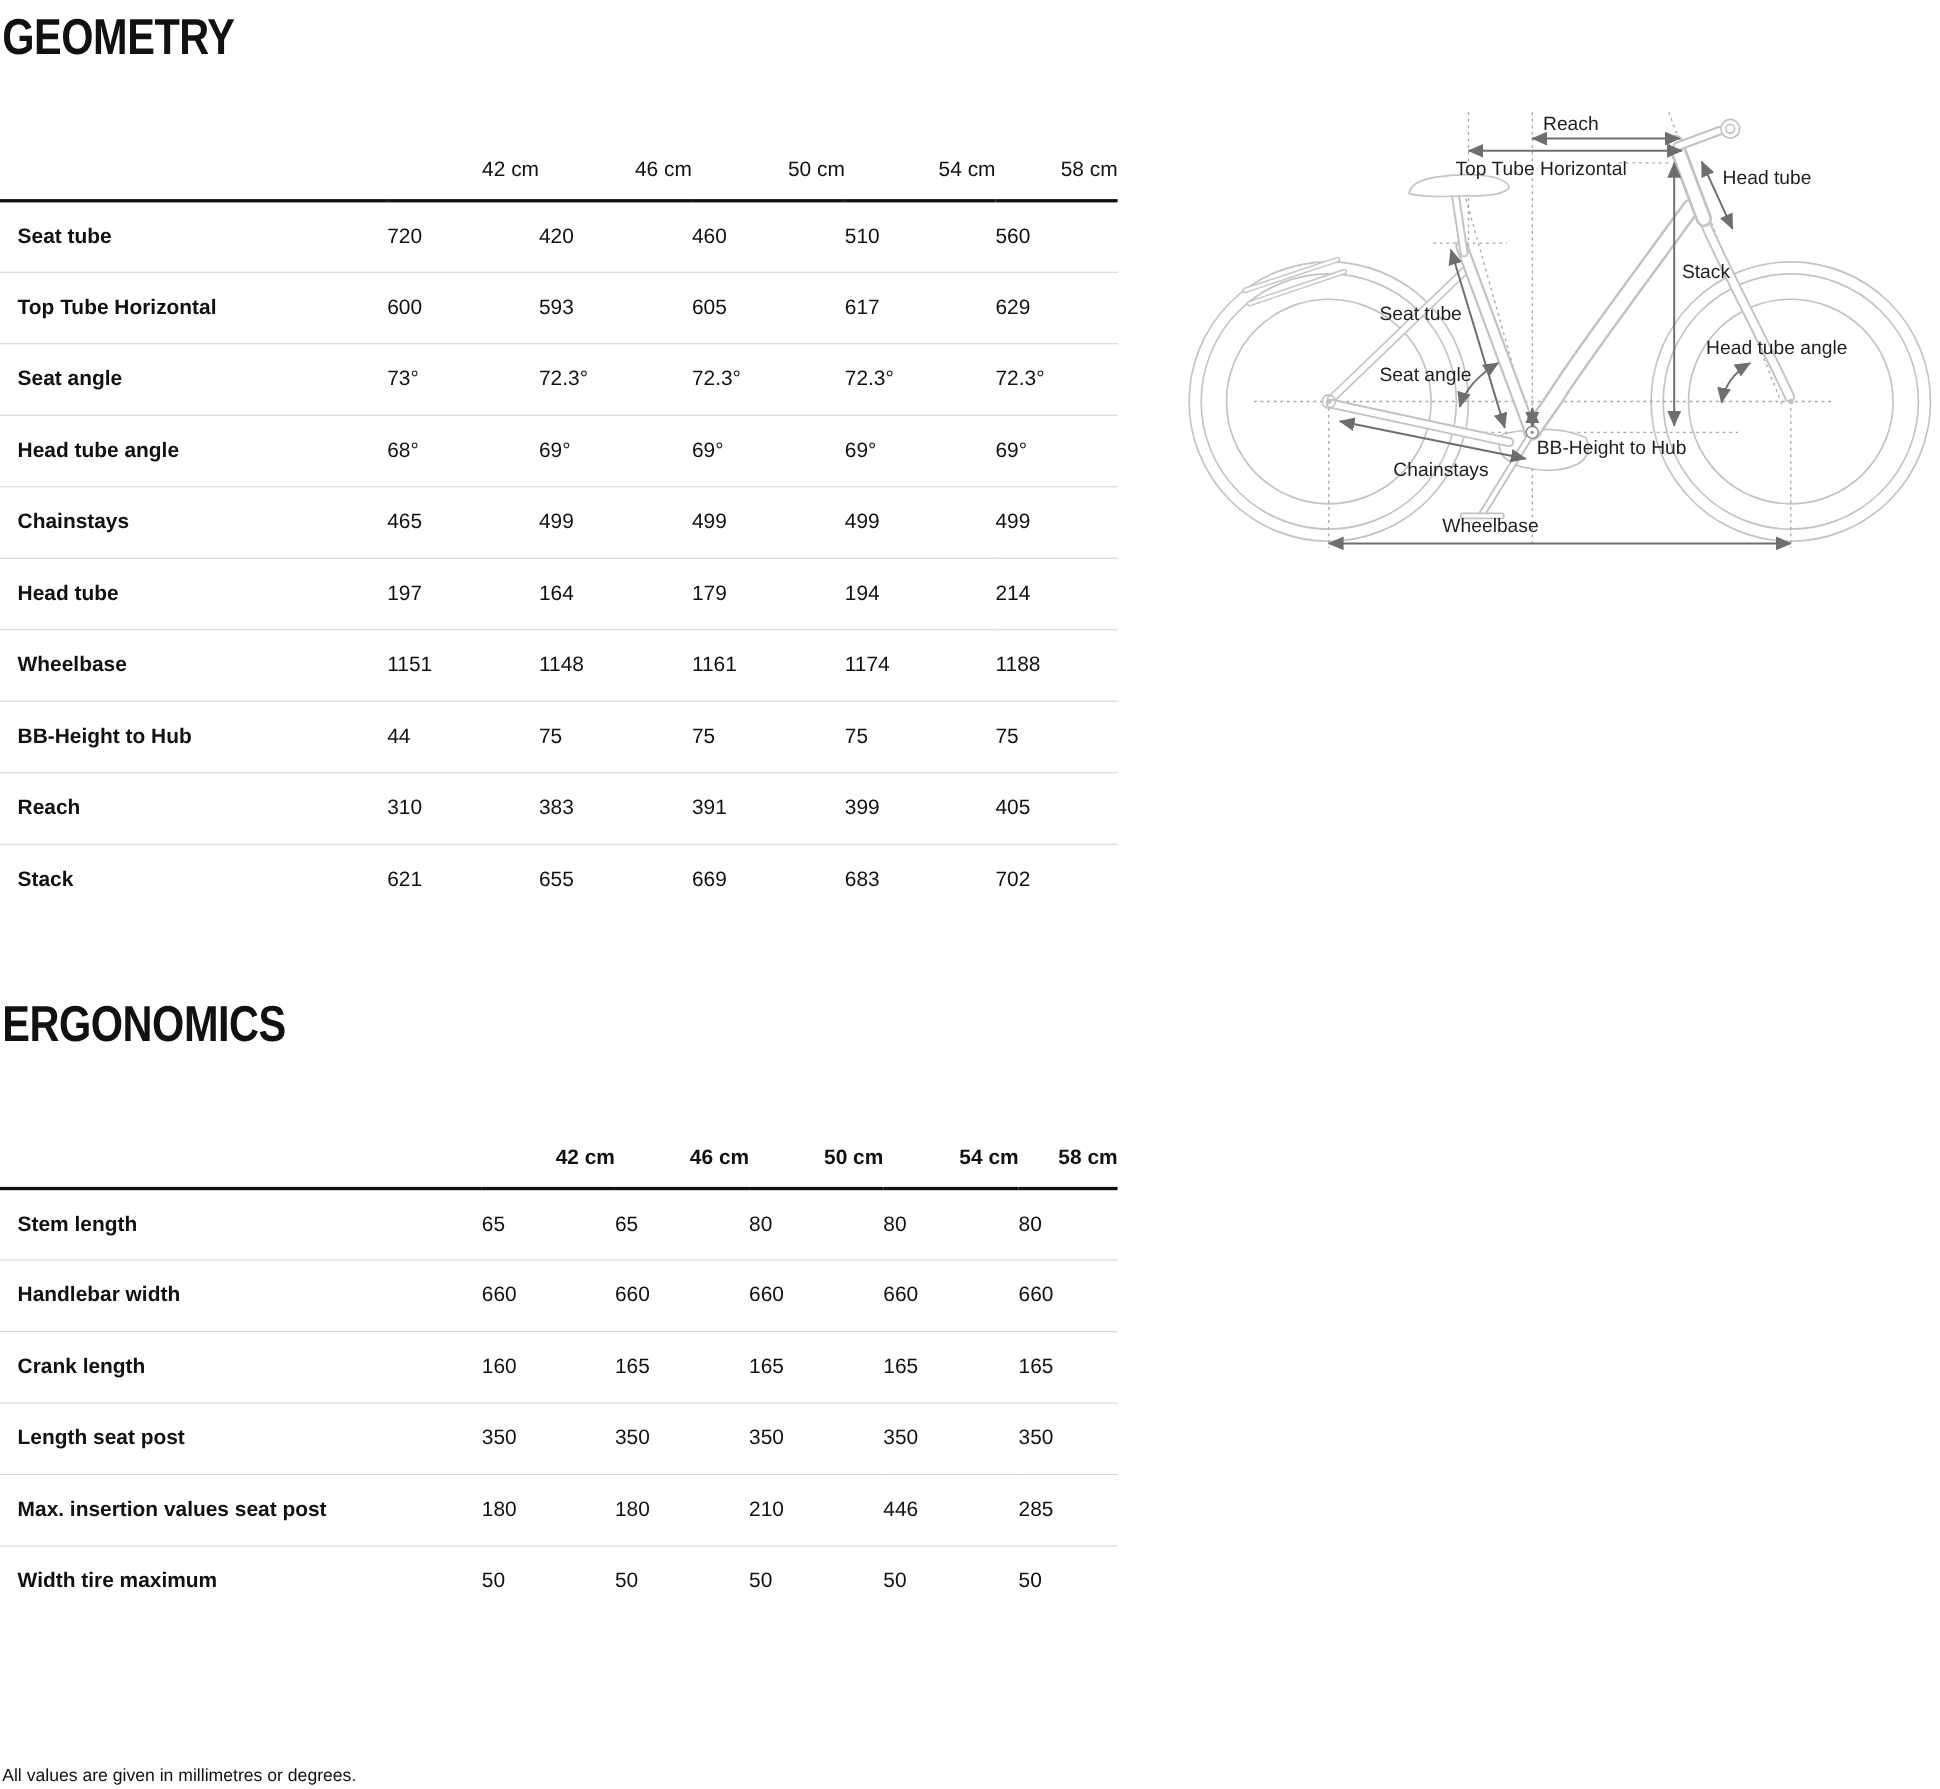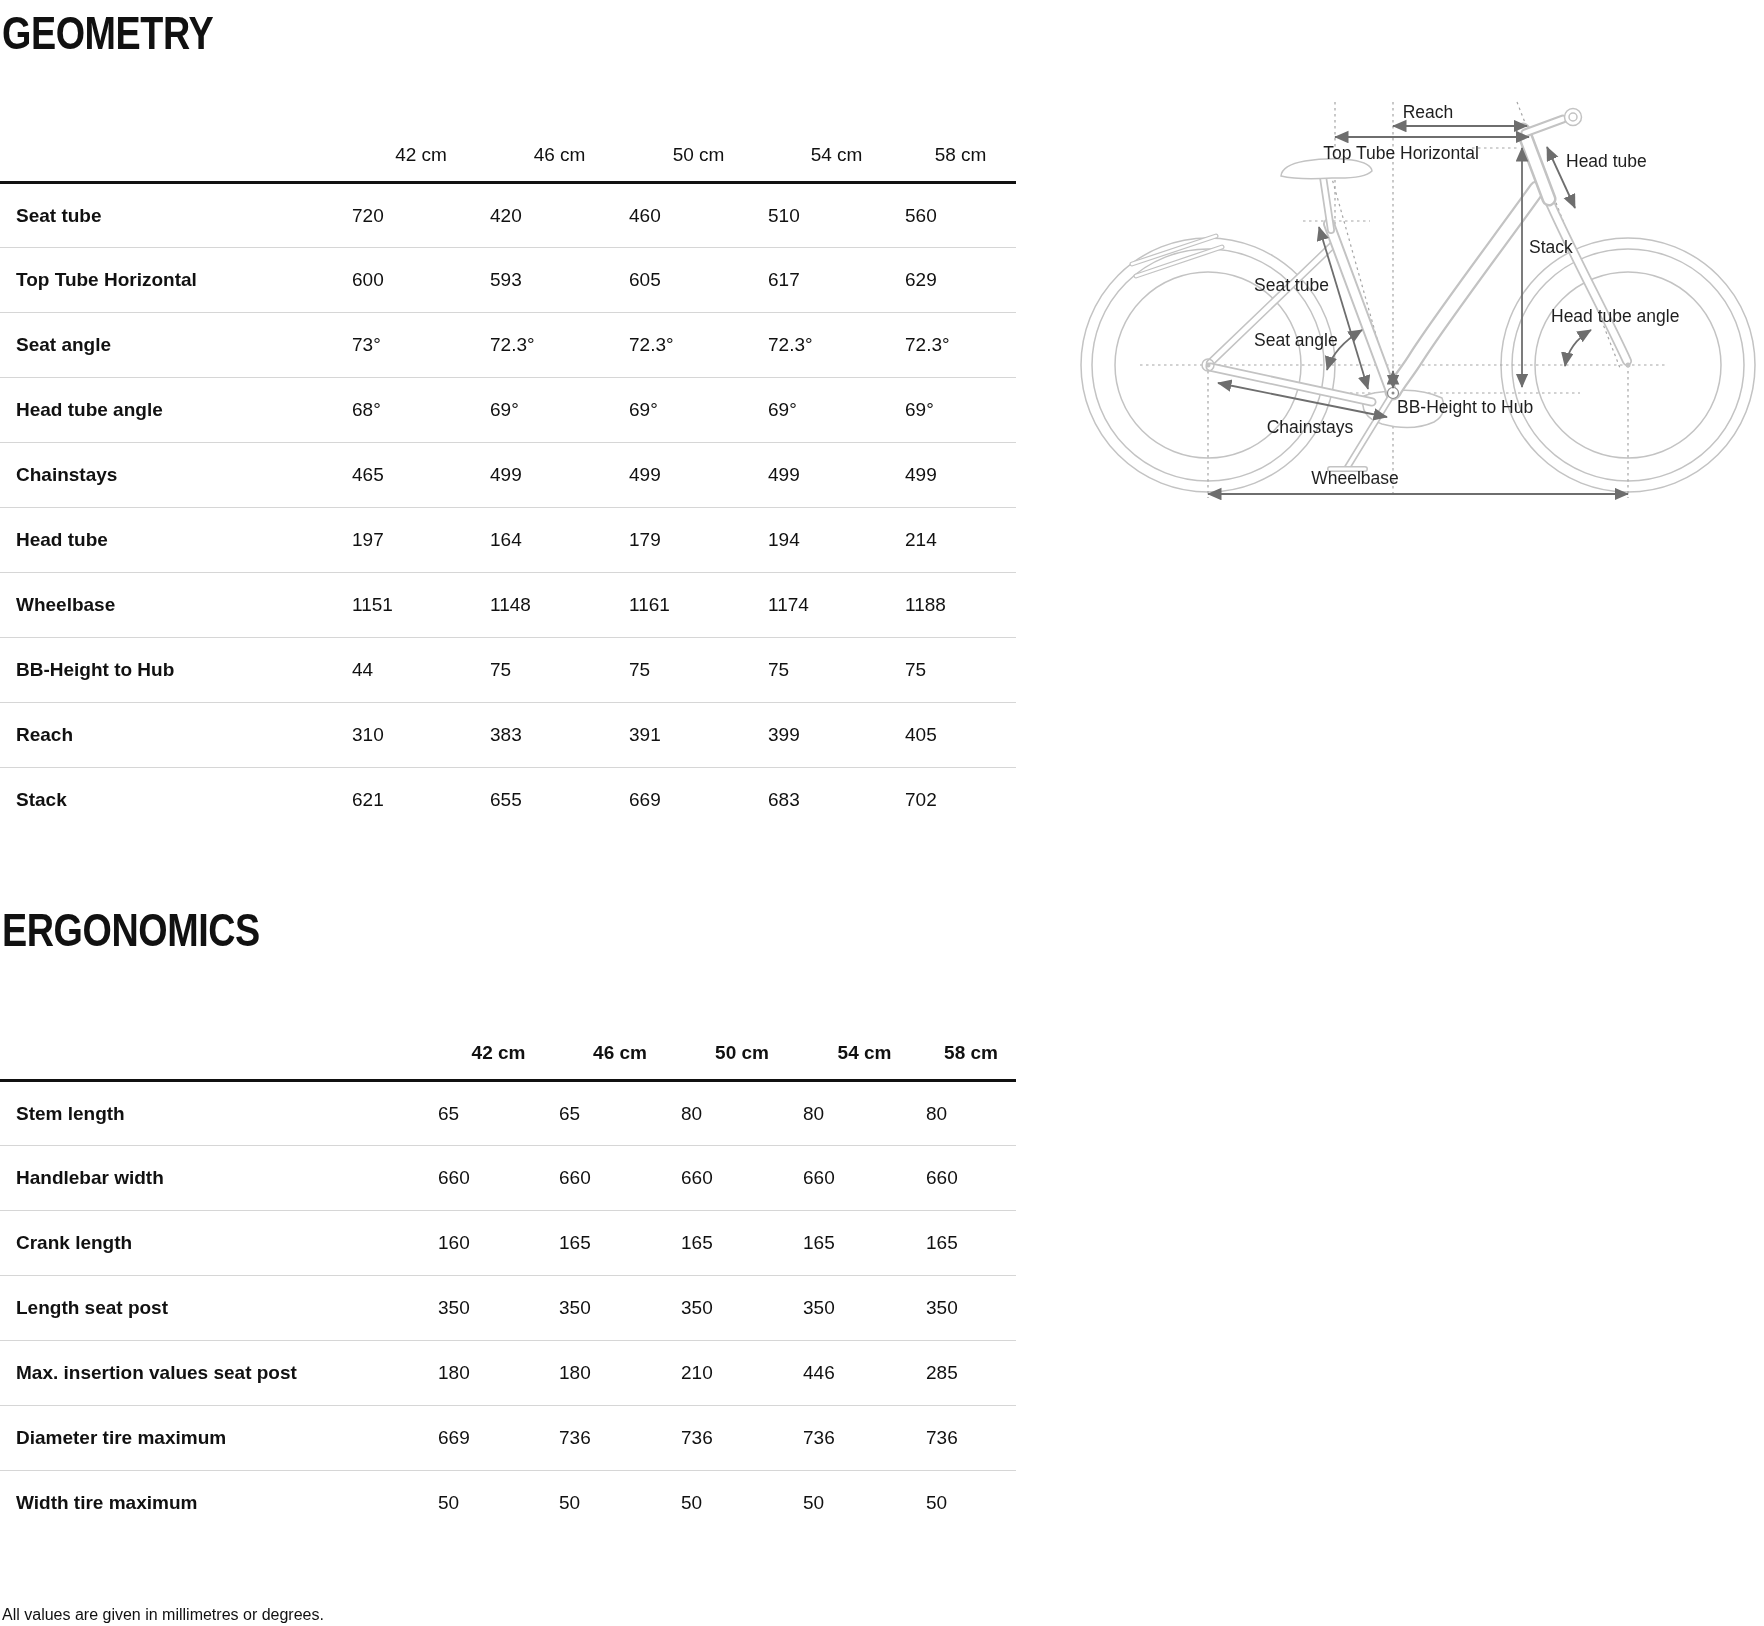--- a/index.html
+++ b/index.html
@@ -15,21 +15,21 @@
   #geometry-title{top:6px;}
   #ergonomics-title{top:903px;}
 
   table.spec-table{
     position:absolute;left:0;border-collapse:collapse;table-layout:fixed;
     width:1016px;font-size:19px;color:#111;
   }
   #geometry-table{top:106px;}
   #ergonomics-table{top:1004px;}
   table.spec-table thead th{
-    height:60px;vertical-align:bottom;padding:0 0 15px 0;text-align:center;
+    height:60px;vertical-align:bottom;padding:0 0 15px 0;text-align:right;
     border-bottom:3px solid #111;font-size:19px;margin-left:44px;
   }
   #geometry-table thead th{font-weight:400;}
   #ergonomics-table thead th{font-weight:700;}
   table.spec-table tbody tr{height:65px;}
   table.spec-table tbody tr:not(:first-child){border-top:1px solid #d6d6d6;}
   table.spec-table tbody th{
     text-align:left;font-weight:700;padding-left:16px;vertical-align:middle;
   }
   table.spec-table tbody td{
@@ -227,28 +227,20 @@
 
       <tr>
         <th>Max. insertion values seat post</th>
         <td>180</td>
         <td>180</td>
         <td>210</td>
         <td>446</td>
         <td>285</td>
       </tr>
 
-      <tr>
-        <th>Diameter tire maximum</th>
-        <td>669</td>
-        <td>736</td>
-        <td>736</td>
-        <td>736</td>
-        <td>736</td>
-      </tr>
 
       <tr>
         <th>Width tire maximum</th>
         <td>50</td>
         <td>50</td>
         <td>50</td>
         <td>50</td>
         <td>50</td>
       </tr>
     </tbody>

